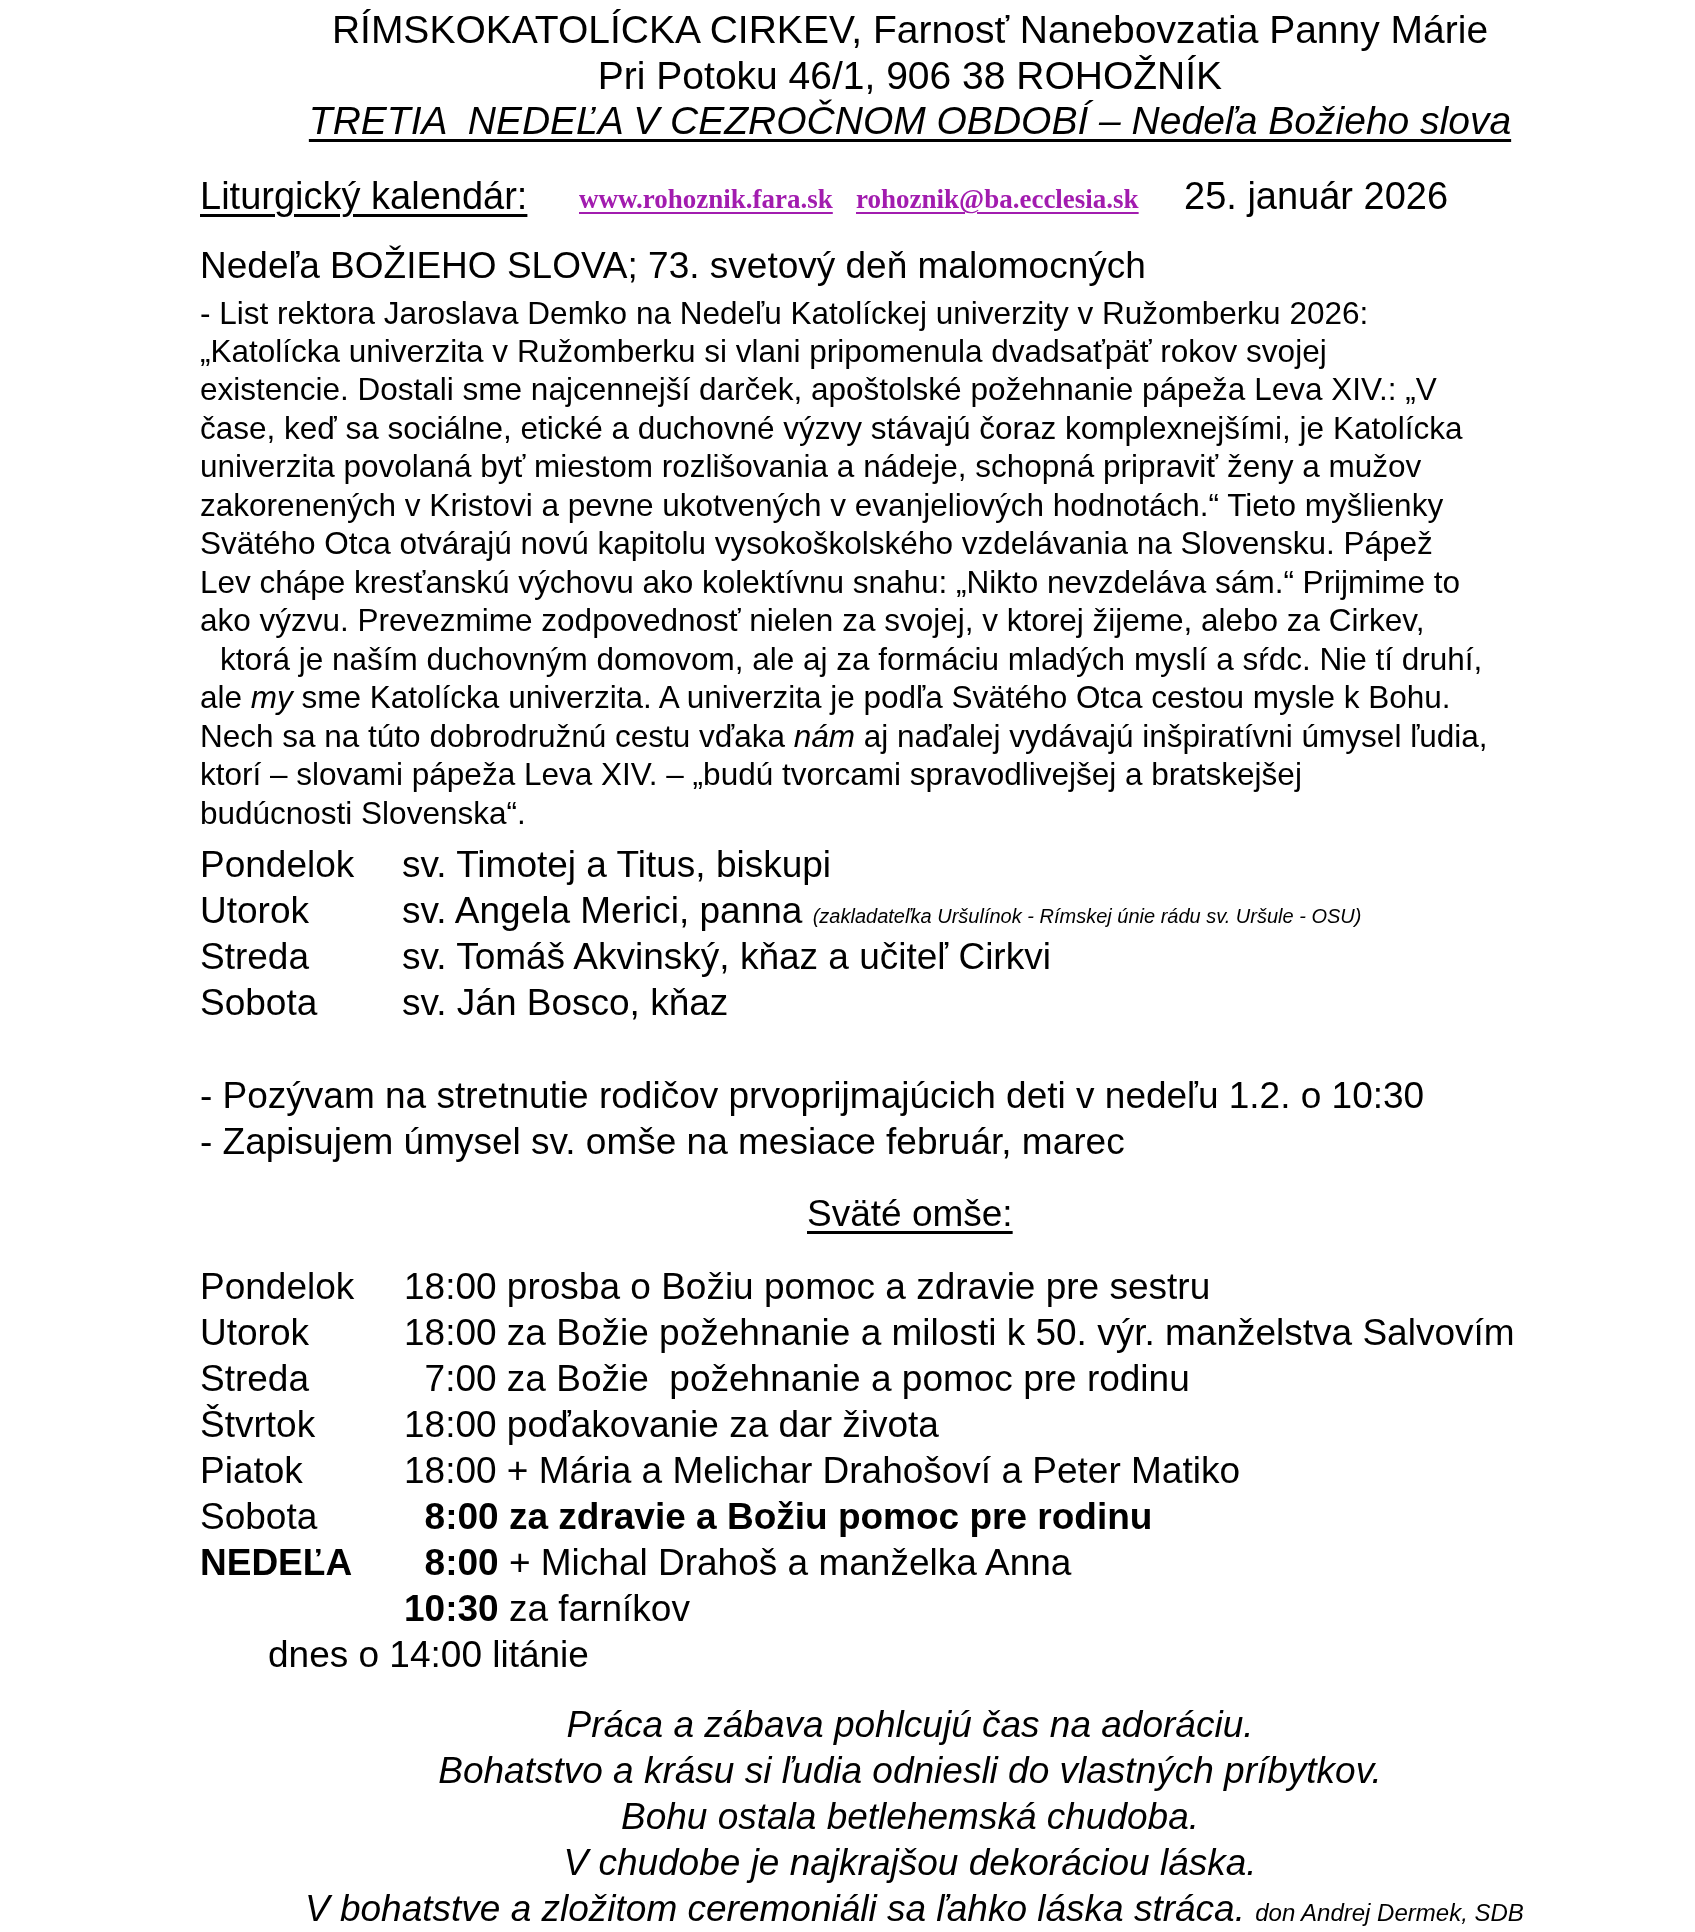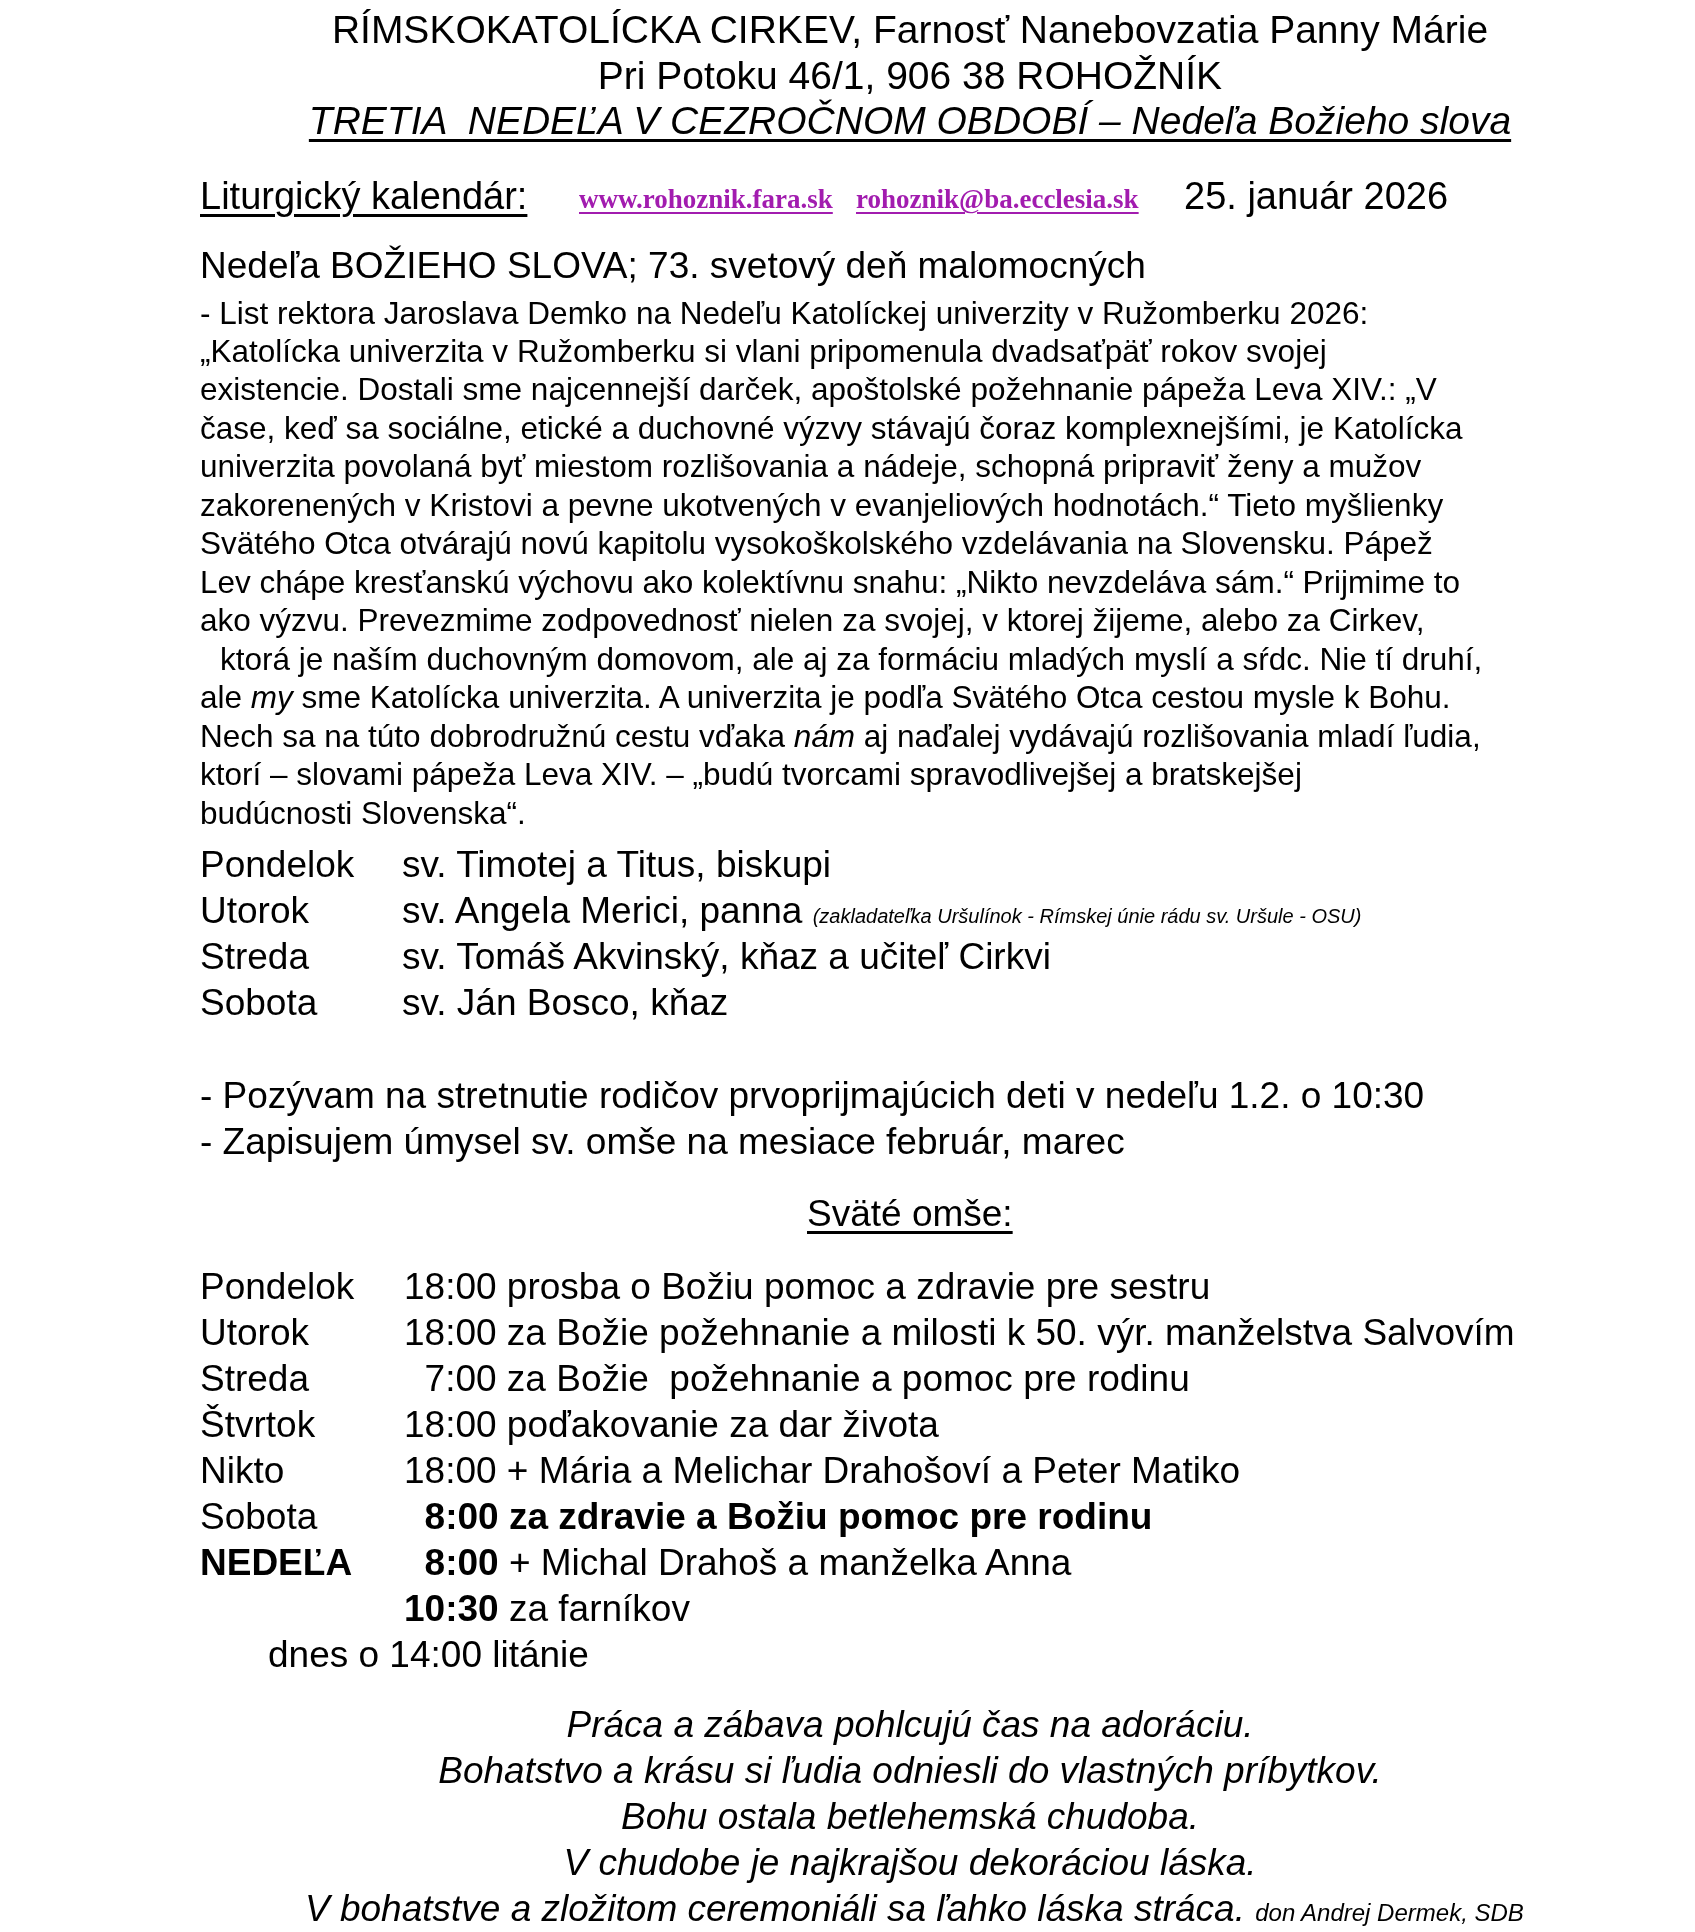--- a/index.html
+++ b/index.html
@@ -42,21 +42,21 @@
   <div class="line para" style="left:200px; top:336px;">„Katolícka univerzita v Ružomberku si vlani pripomenula dvadsaťpäť rokov svojej</div>
   <div class="line para" style="left:200px; top:374px;">existencie. Dostali sme najcennejší darček, apoštolské požehnanie pápeža Leva XIV.: „V</div>
   <div class="line para" style="left:200px; top:413px;">čase, keď sa sociálne, etické a duchovné výzvy stávajú čoraz komplexnejšími, je Katolícka</div>
   <div class="line para" style="left:200px; top:451px;">univerzita povolaná byť miestom rozlišovania a nádeje, schopná pripraviť ženy a mužov</div>
   <div class="line para" style="left:200px; top:490px;">zakorenených v Kristovi a pevne ukotvených v evanjeliových hodnotách.“ Tieto myšlienky</div>
   <div class="line para" style="left:200px; top:528px;">Svätého Otca otvárajú novú kapitolu vysokoškolského vzdelávania na Slovensku. Pápež</div>
   <div class="line para" style="left:200px; top:567px;">Lev chápe kresťanskú výchovu ako kolektívnu snahu: „Nikto nevzdeláva sám.“ Prijmime to</div>
   <div class="line para" style="left:200px; top:605px;">ako výzvu. Prevezmime zodpovednosť nielen za svojej, v ktorej žijeme, alebo za Cirkev,</div>
   <div class="line para" style="left:200px; top:644px;margin-left:20px;">ktorá je naším duchovným domovom, ale aj za formáciu mladých myslí a sŕdc. Nie tí druhí,</div>
   <div class="line para" style="left:200px; top:682px;"><span>ale </span><span class="it">my</span><span> sme Katolícka univerzita. A univerzita je podľa Svätého Otca cestou mysle k Bohu.</span></div>
-  <div class="line para" style="left:200px; top:721px;"><span>Nech sa na túto dobrodružnú cestu vďaka </span><span class="it">nám</span><span> aj naďalej vydávajú rozlišovania mladí ľudia,</span></div>
+  <div class="line para" style="left:200px; top:721px;"><span>Nech sa na túto dobrodružnú cestu vďaka </span><span class="it">nám</span><span> aj naďalej vydávajú inšpiratívni úmysel ľudia,</span></div>
   <div class="line para" style="left:200px; top:759px;">ktorí – slovami pápeža Leva XIV. – „budú tvorcami spravodlivejšej a bratskejšej</div>
   <div class="line para" style="left:200px; top:798px;">budúcnosti Slovenska“.</div>
 </div>
 
 <div>
   <div class="line big" style="left:200px; top:846px;">Pondelok</div>
   <div class="line big" style="left:402px; top:846px;">sv. Timotej a Titus, biskupi</div>
 
   <div class="line big" style="left:200px; top:892px;">Utorok</div>
   <div class="line big" style="left:402px; top:892px;"><span>sv. Angela Merici, panna</span> <span class="small-it">(zakladateľka Uršulínok - Rímskej únie rádu sv. Uršule - OSU)</span></div>
@@ -79,21 +79,21 @@
 
   <div class="line big" style="left:200px; top:1314px;">Utorok</div>
   <div class="line big" style="left:404px; top:1314px;"><span>18:00</span><span> za Božie požehnanie a milosti k 50. výr. manželstva Salvovím</span></div>
 
   <div class="line big" style="left:200px; top:1360px;">Streda</div>
   <div class="line big" style="left:404px; top:1360px;"><span>  7:00</span><span> za Božie  požehnanie a pomoc pre rodinu</span></div>
 
   <div class="line big" style="left:200px; top:1406px;">Štvrtok</div>
   <div class="line big" style="left:404px; top:1406px;"><span>18:00</span><span> poďakovanie za dar života</span></div>
 
-  <div class="line big" style="left:200px; top:1452px;">Nikto</div>
+  <div class="line big" style="left:200px; top:1452px;">Piatok</div>
   <div class="line big" style="left:404px; top:1452px;"><span>18:00</span><span> + Mária a Melichar Drahošoví a Peter Matiko</span></div>
 
   <div class="line big" style="left:200px; top:1498px;">Sobota</div>
   <div class="line big" style="left:404px; top:1498px;font-weight:bold;"><span>  8:00</span><span> za zdravie a Božiu pomoc pre rodinu</span></div>
 
   <div class="line big bold" style="left:200px; top:1544px;">NEDEĽA</div>
   <div class="line big" style="left:404px; top:1544px;"><span class="bold">  8:00</span><span> + Michal Drahoš a manželka Anna</span></div>
 
   <div class="line big" style="left:404px; top:1590px;"><span class="bold">10:30</span><span> za farníkov</span></div>
 

